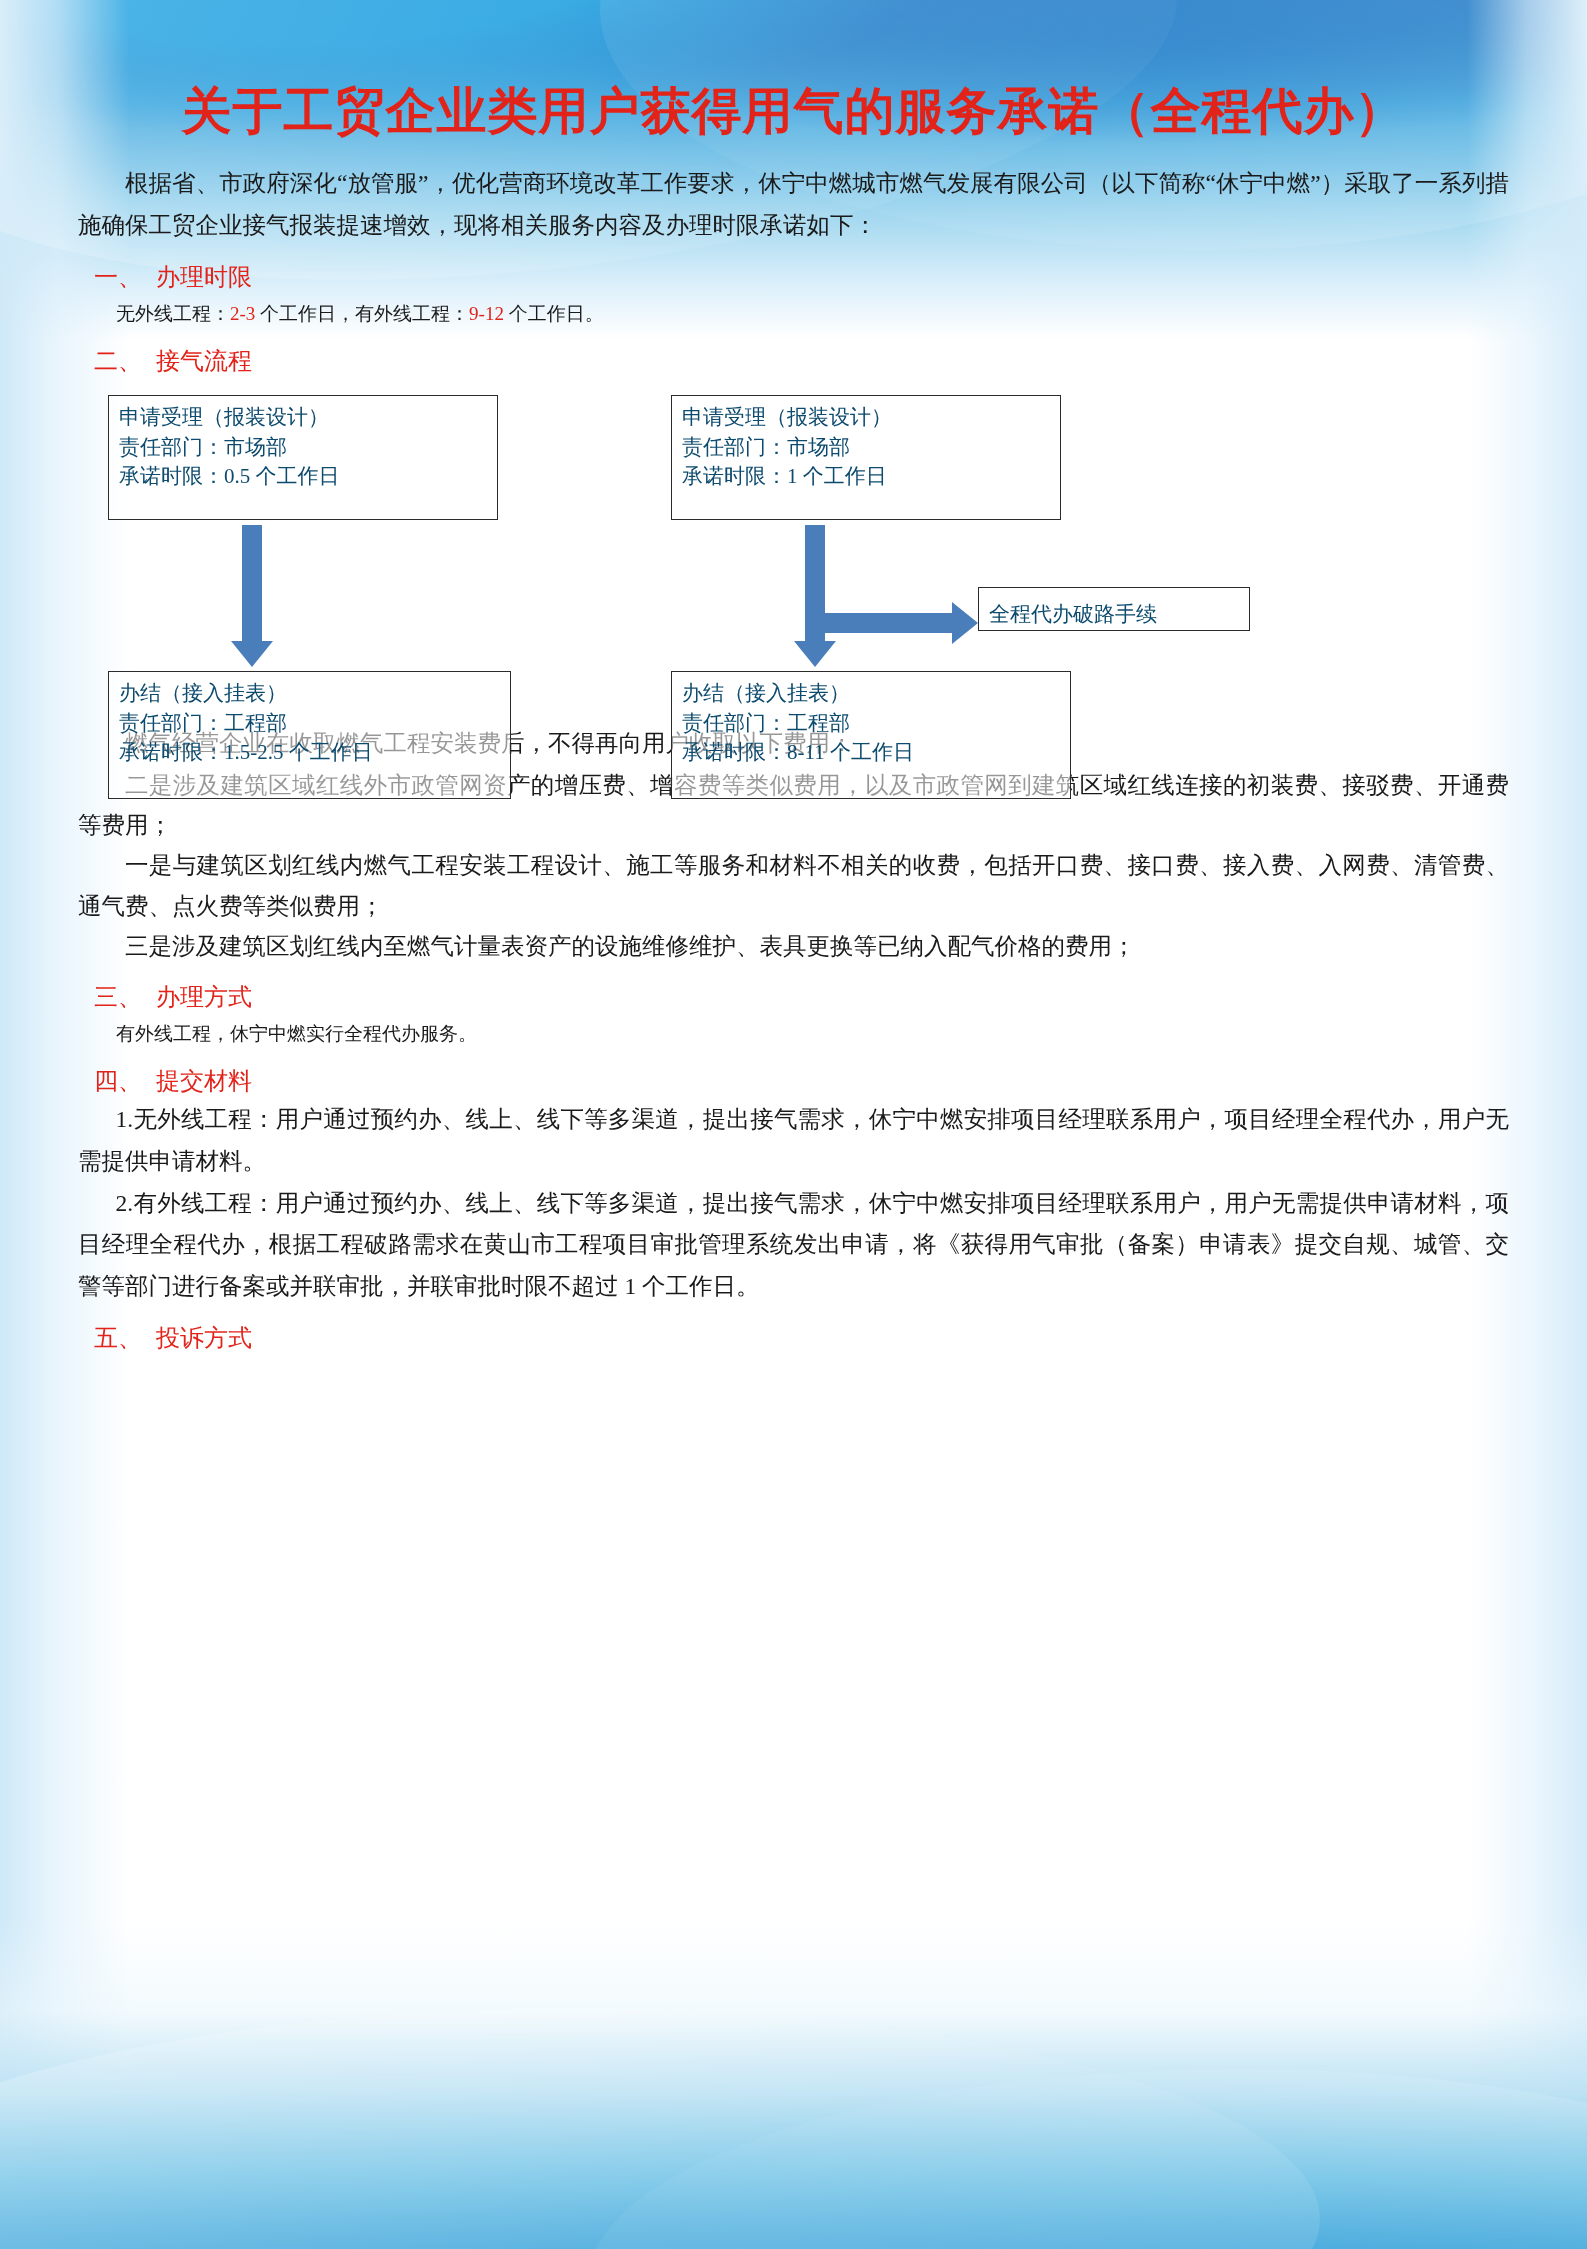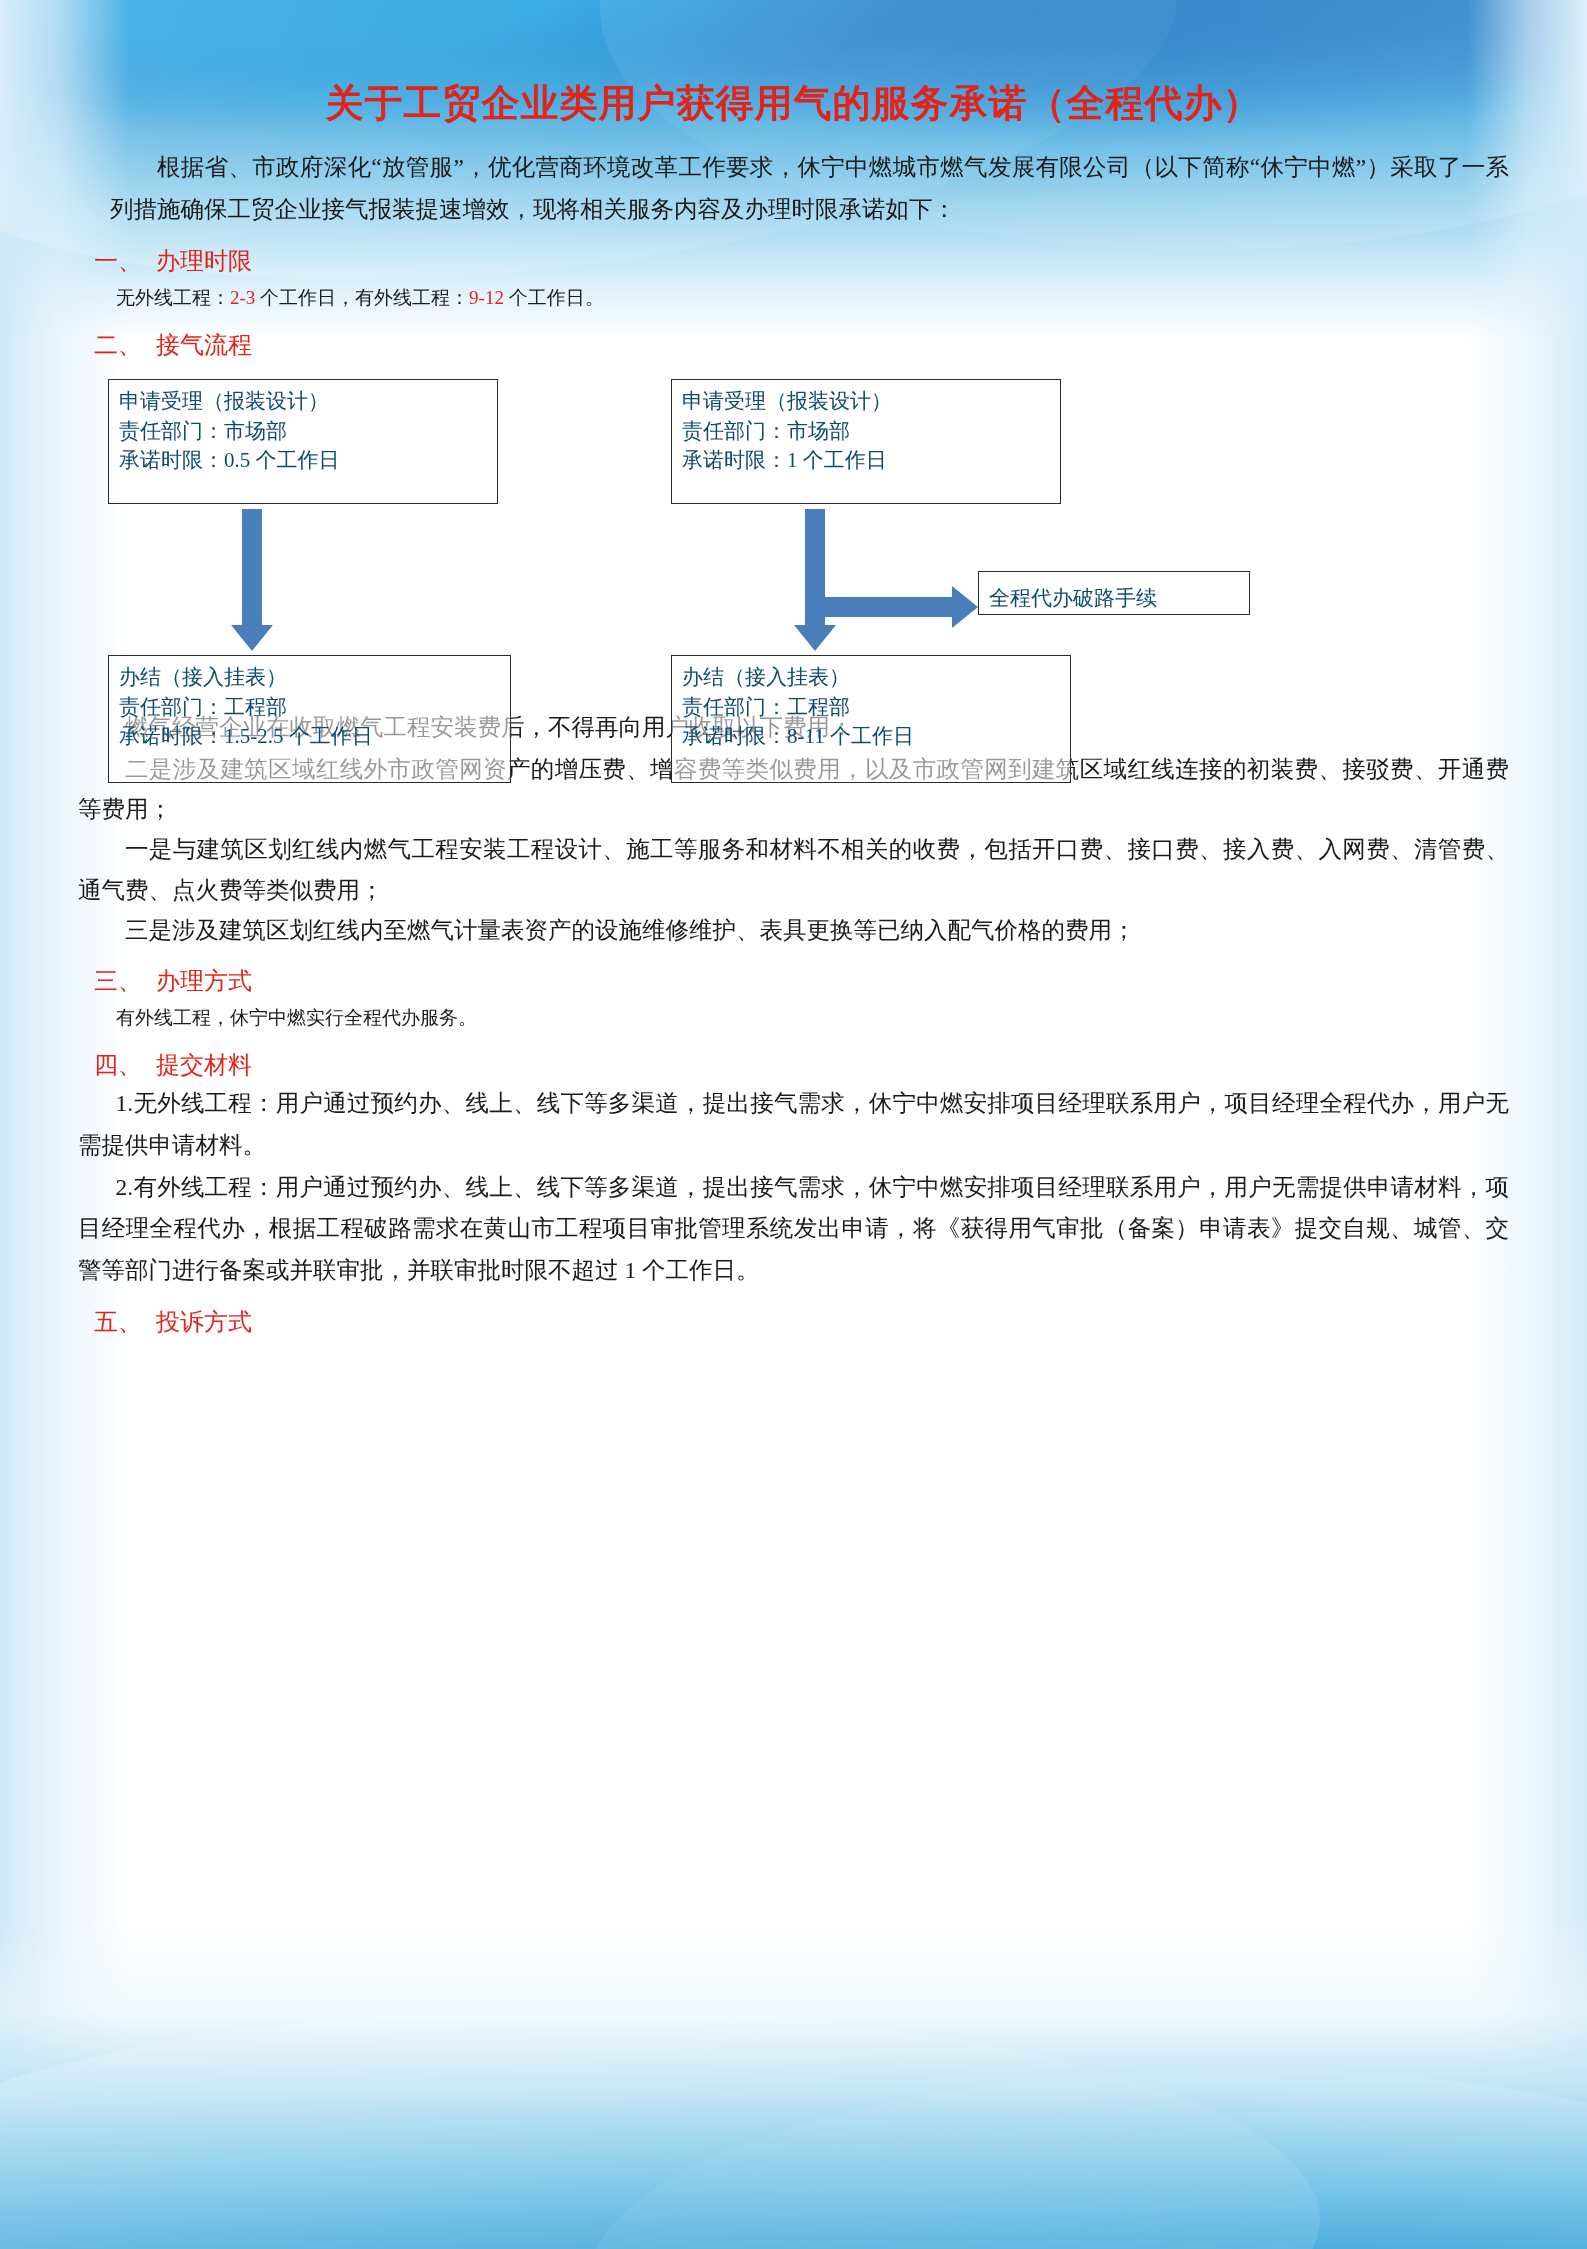--- a/index.html
+++ b/index.html
@@ -96,21 +96,21 @@
   .page {
     position: relative;
     z-index: 5;
     padding: 0 78px;
   }
 
   .doc-title {
     margin: 0;
     padding-top: 78px;
     text-align: center;
-    font-size: 38px;
+    font-size: 50px;
     font-weight: bold;
     color: #e2231a;
     letter-spacing: 1px;
     font-family: "Liberation Sans", "DejaVu Sans", sans-serif;
   }
 
   p.body-text {
     margin: 0;
     font-size: 23.5px;
     line-height: 1.78;
@@ -199,21 +199,21 @@
 <div class="bg-left"></div>
 <div class="bg-right"></div>
 <div class="bg-bottom"></div>
 <div class="bg-bottom-wave"></div>
 <div class="bg-bottom-wave2"></div>
 
 <div class="page">
 
   <h1 class="doc-title">关于工贸企业类用户获得用气的服务承诺（全程代办）</h1>
 
-  <p class="body-text" style="margin-top:18px;margin-left:32px;">根据省、市政府深化“放管服”，优化营商环境改革工作要求，休宁中燃城市燃气发展有限公司（以下简称“休宁中燃”）采取了一系列措施确保工贸企业接气报装提速增效，现将相关服务内容及办理时限承诺如下：</p>
+  <p class="body-text" style="margin-top:18px;">根据省、市政府深化“放管服”，优化营商环境改革工作要求，休宁中燃城市燃气发展有限公司（以下简称“休宁中燃”）采取了一系列措施确保工贸企业接气报装提速增效，现将相关服务内容及办理时限承诺如下：</p>
 
   <div class="section-head">
     <span class="num">一、</span><span>办理时限</span>
   </div>
   <p class="sub-line">
     <span>无外线工程：</span><span class="red">2-3</span><span> 个工作日，有外线工程：</span><span class="red">9-12</span><span> 个工作日。</span>
   </p>
 
   <div class="section-head">
     <span class="num">二、</span><span>接气流程</span>

